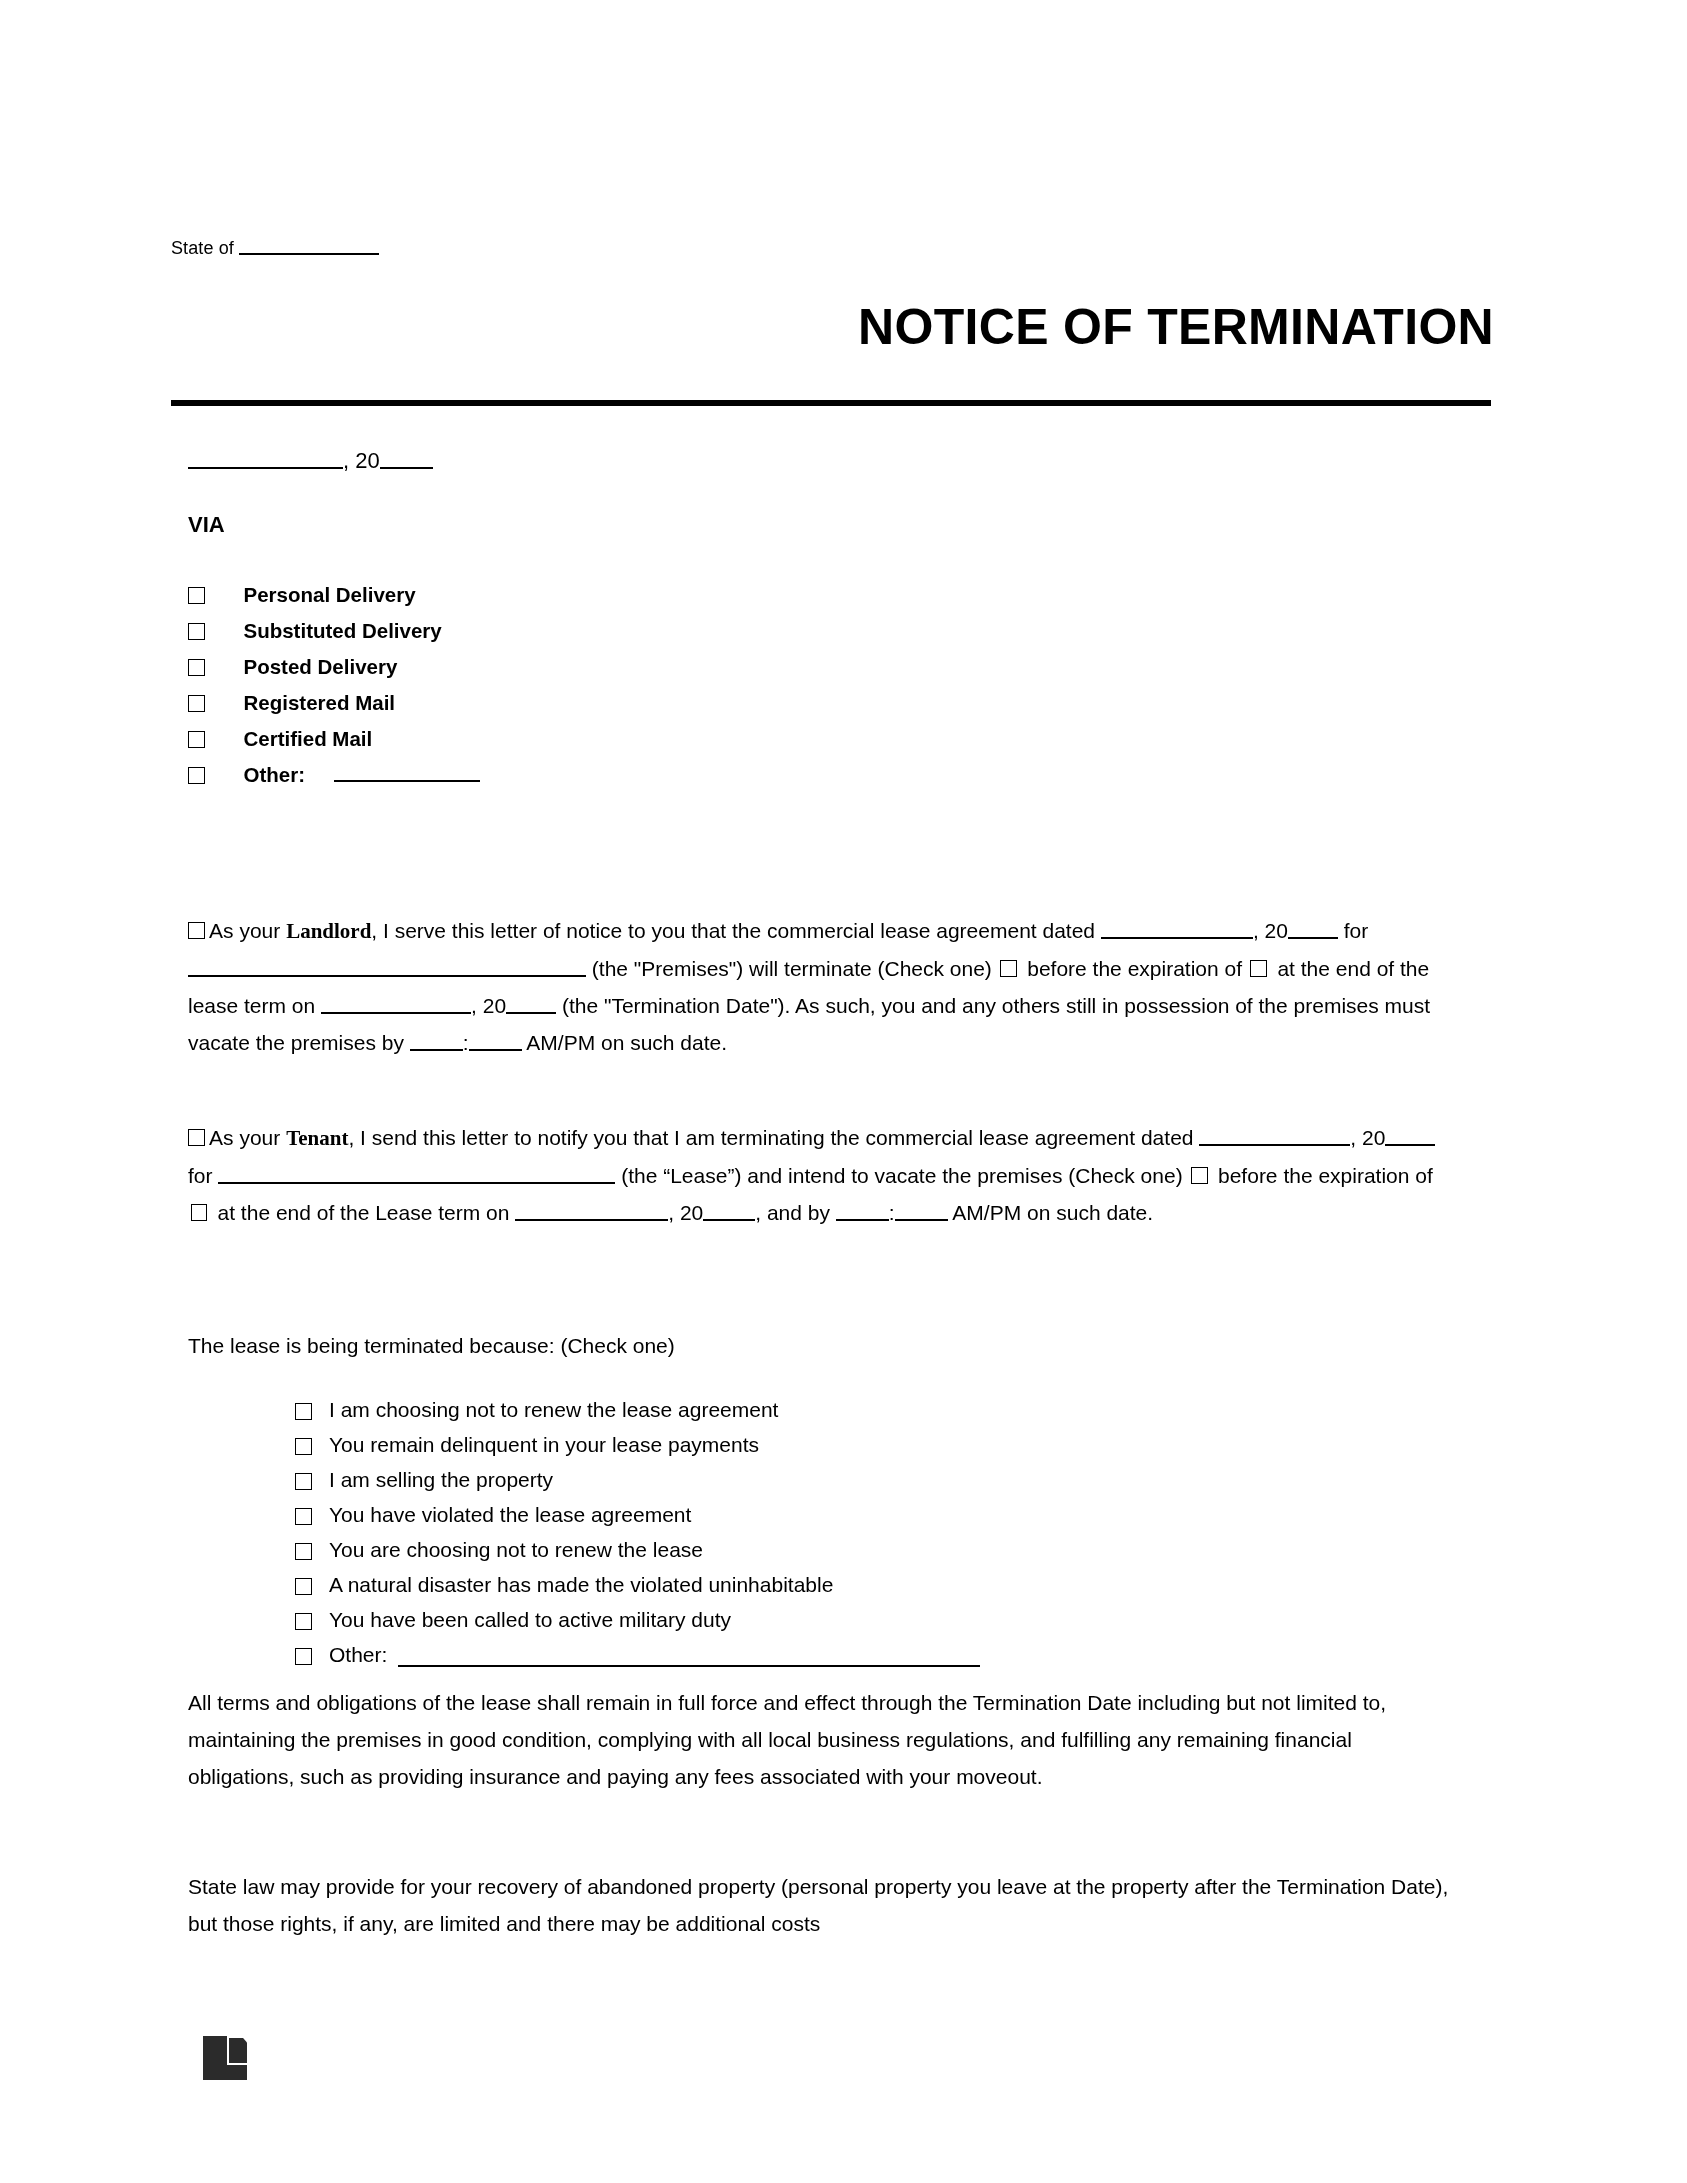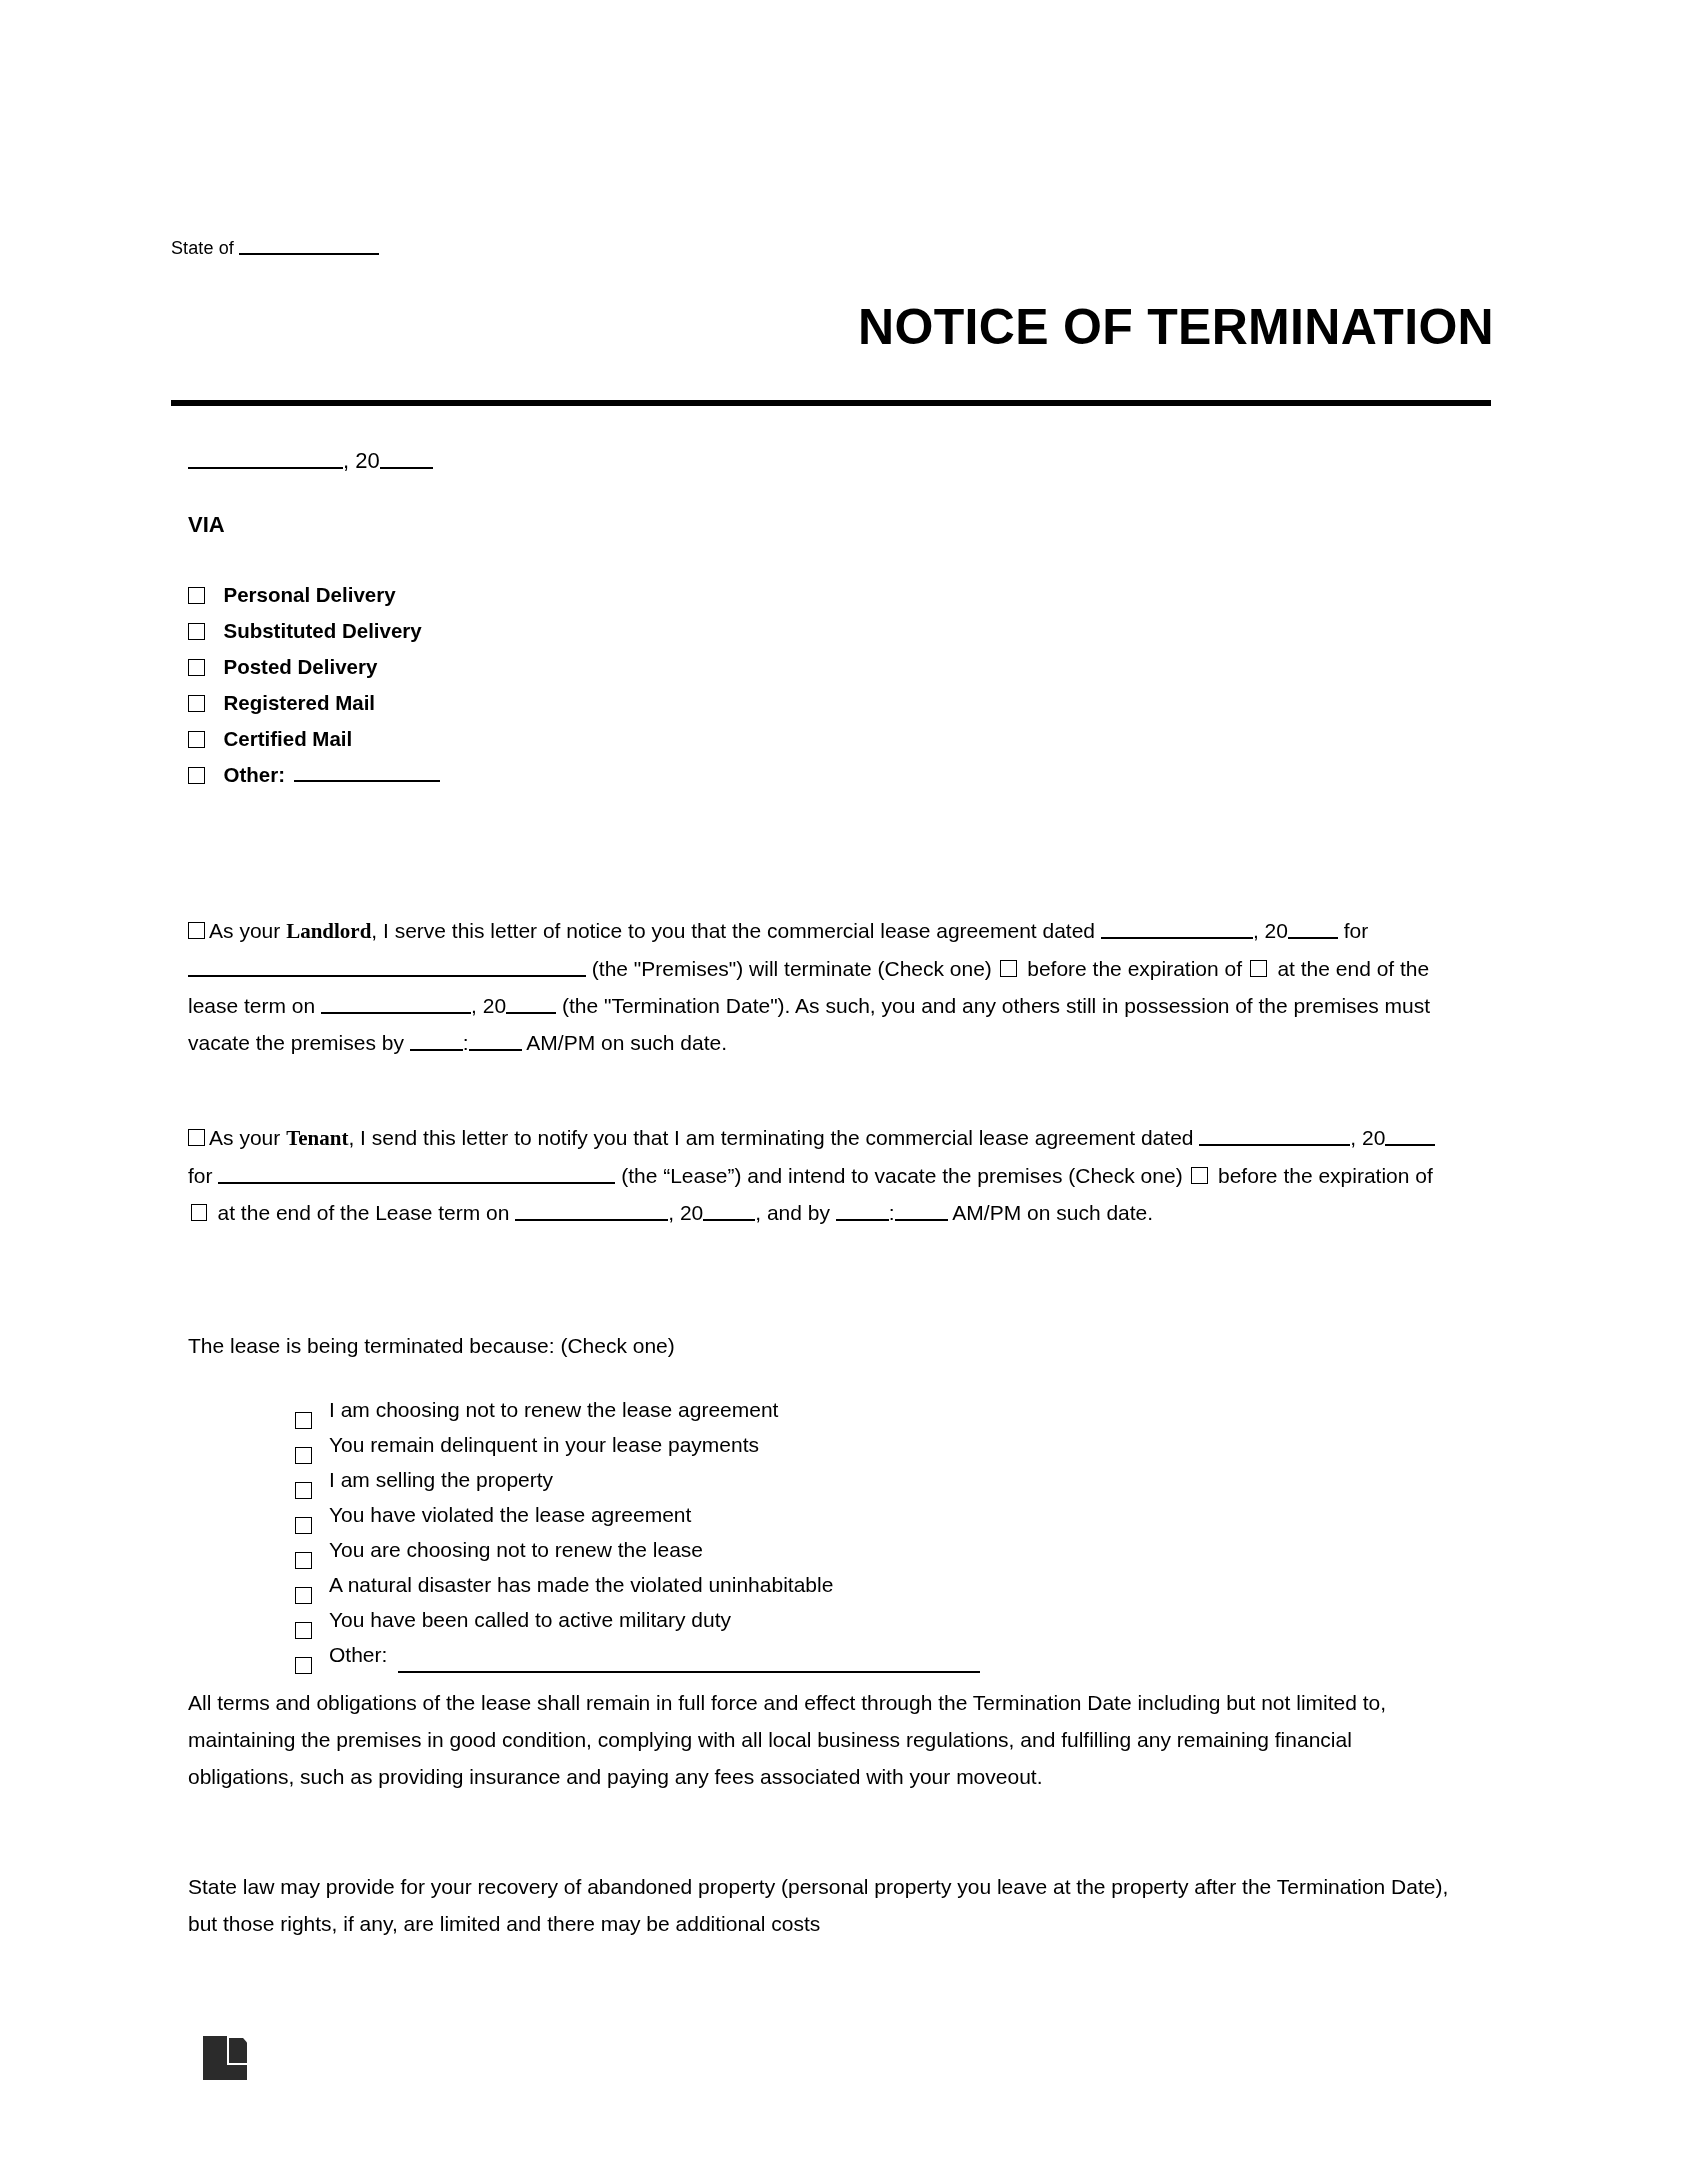--- a/index.html
+++ b/index.html
@@ -98,20 +98,21 @@
     top: 577px;
     width: 794px;
   }
   .via-item {
     display: flex;
     align-items: baseline;
     font-size: 20.5px;
     font-weight: bold;
     line-height: 36px;
     white-space: nowrap;
+    gap: 20px;
   }
   .cb {
     display: inline-block;
     width: 17px;
     height: 17px;
     border: 1.7px solid #000;
     box-sizing: border-box;
     flex: 0 0 auto;
     position: relative;
     top: 2px;
@@ -145,21 +146,21 @@
   #reason-head   { top: 1327px; }
 
   .reason-list {
     position: absolute;
     left: 124px;
     top: 1392px;
     width: 926px;
   }
   .reason-item {
     display: flex;
-    align-items: flex-end;
+    align-items: center;
     font-size: 21px;
     line-height: 35px;
     white-space: nowrap;
   }
   .reason-item .cb { margin-right: 17px; }
 
   #para-terms   { top: 1684px; }
   #para-statelaw{ top: 1868px; }
 
   

